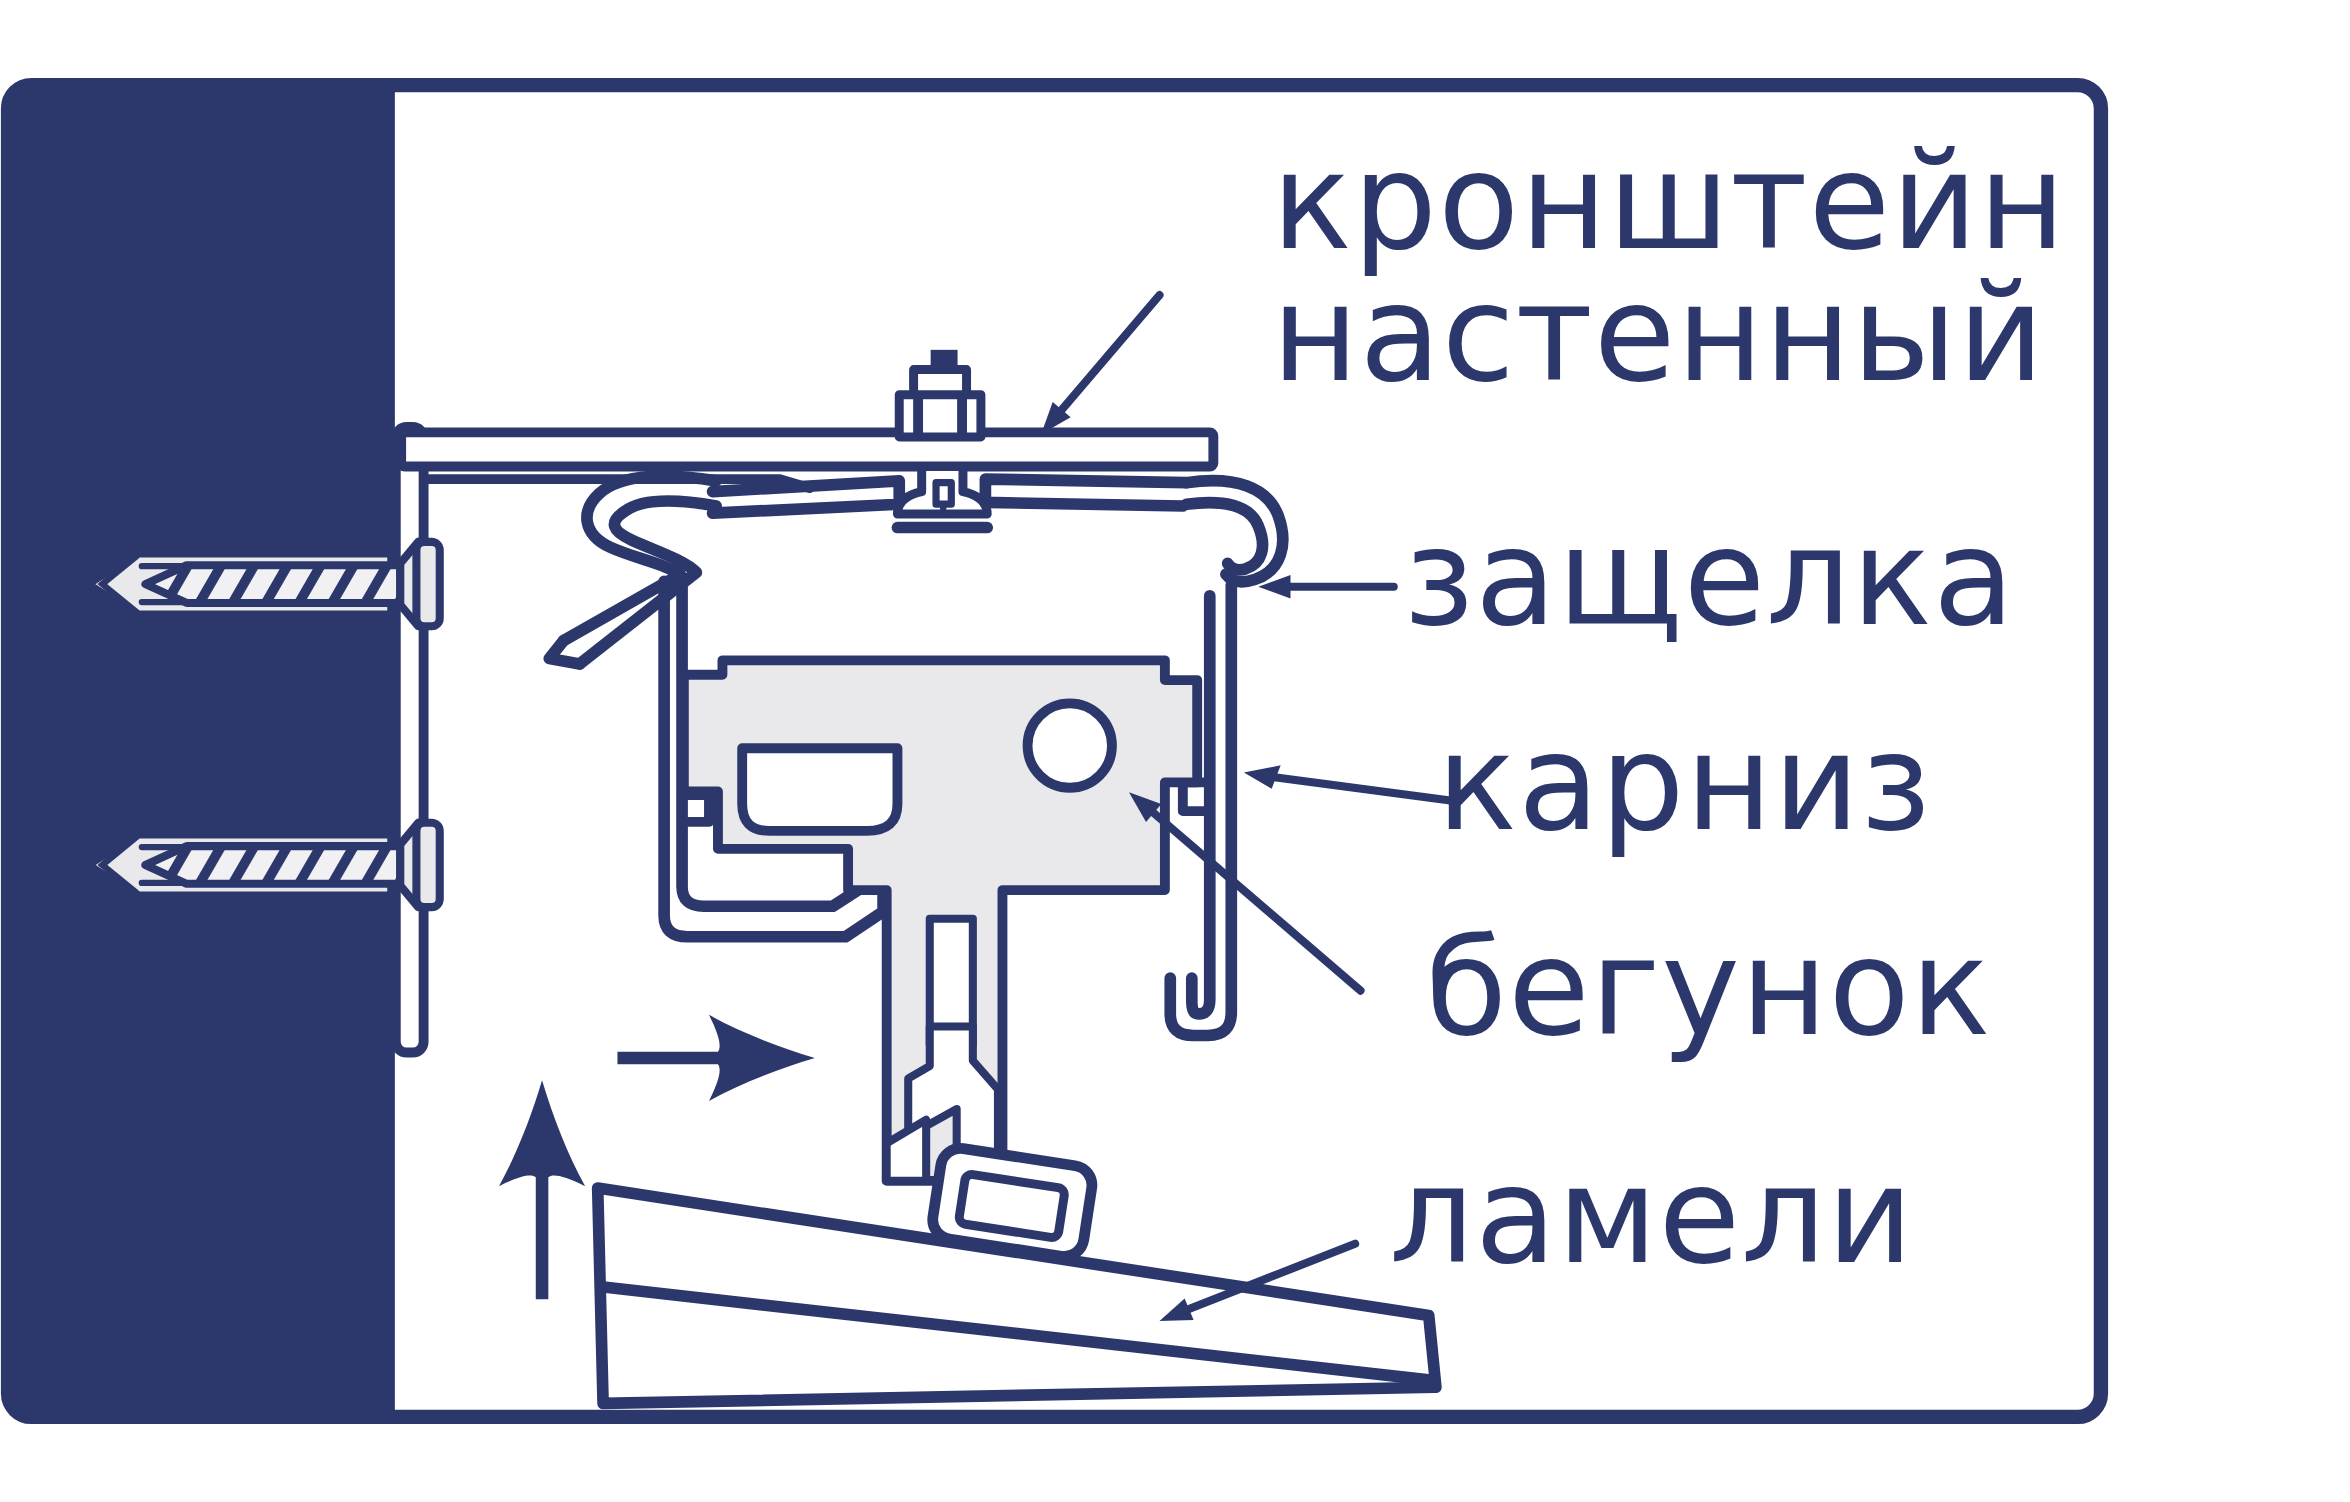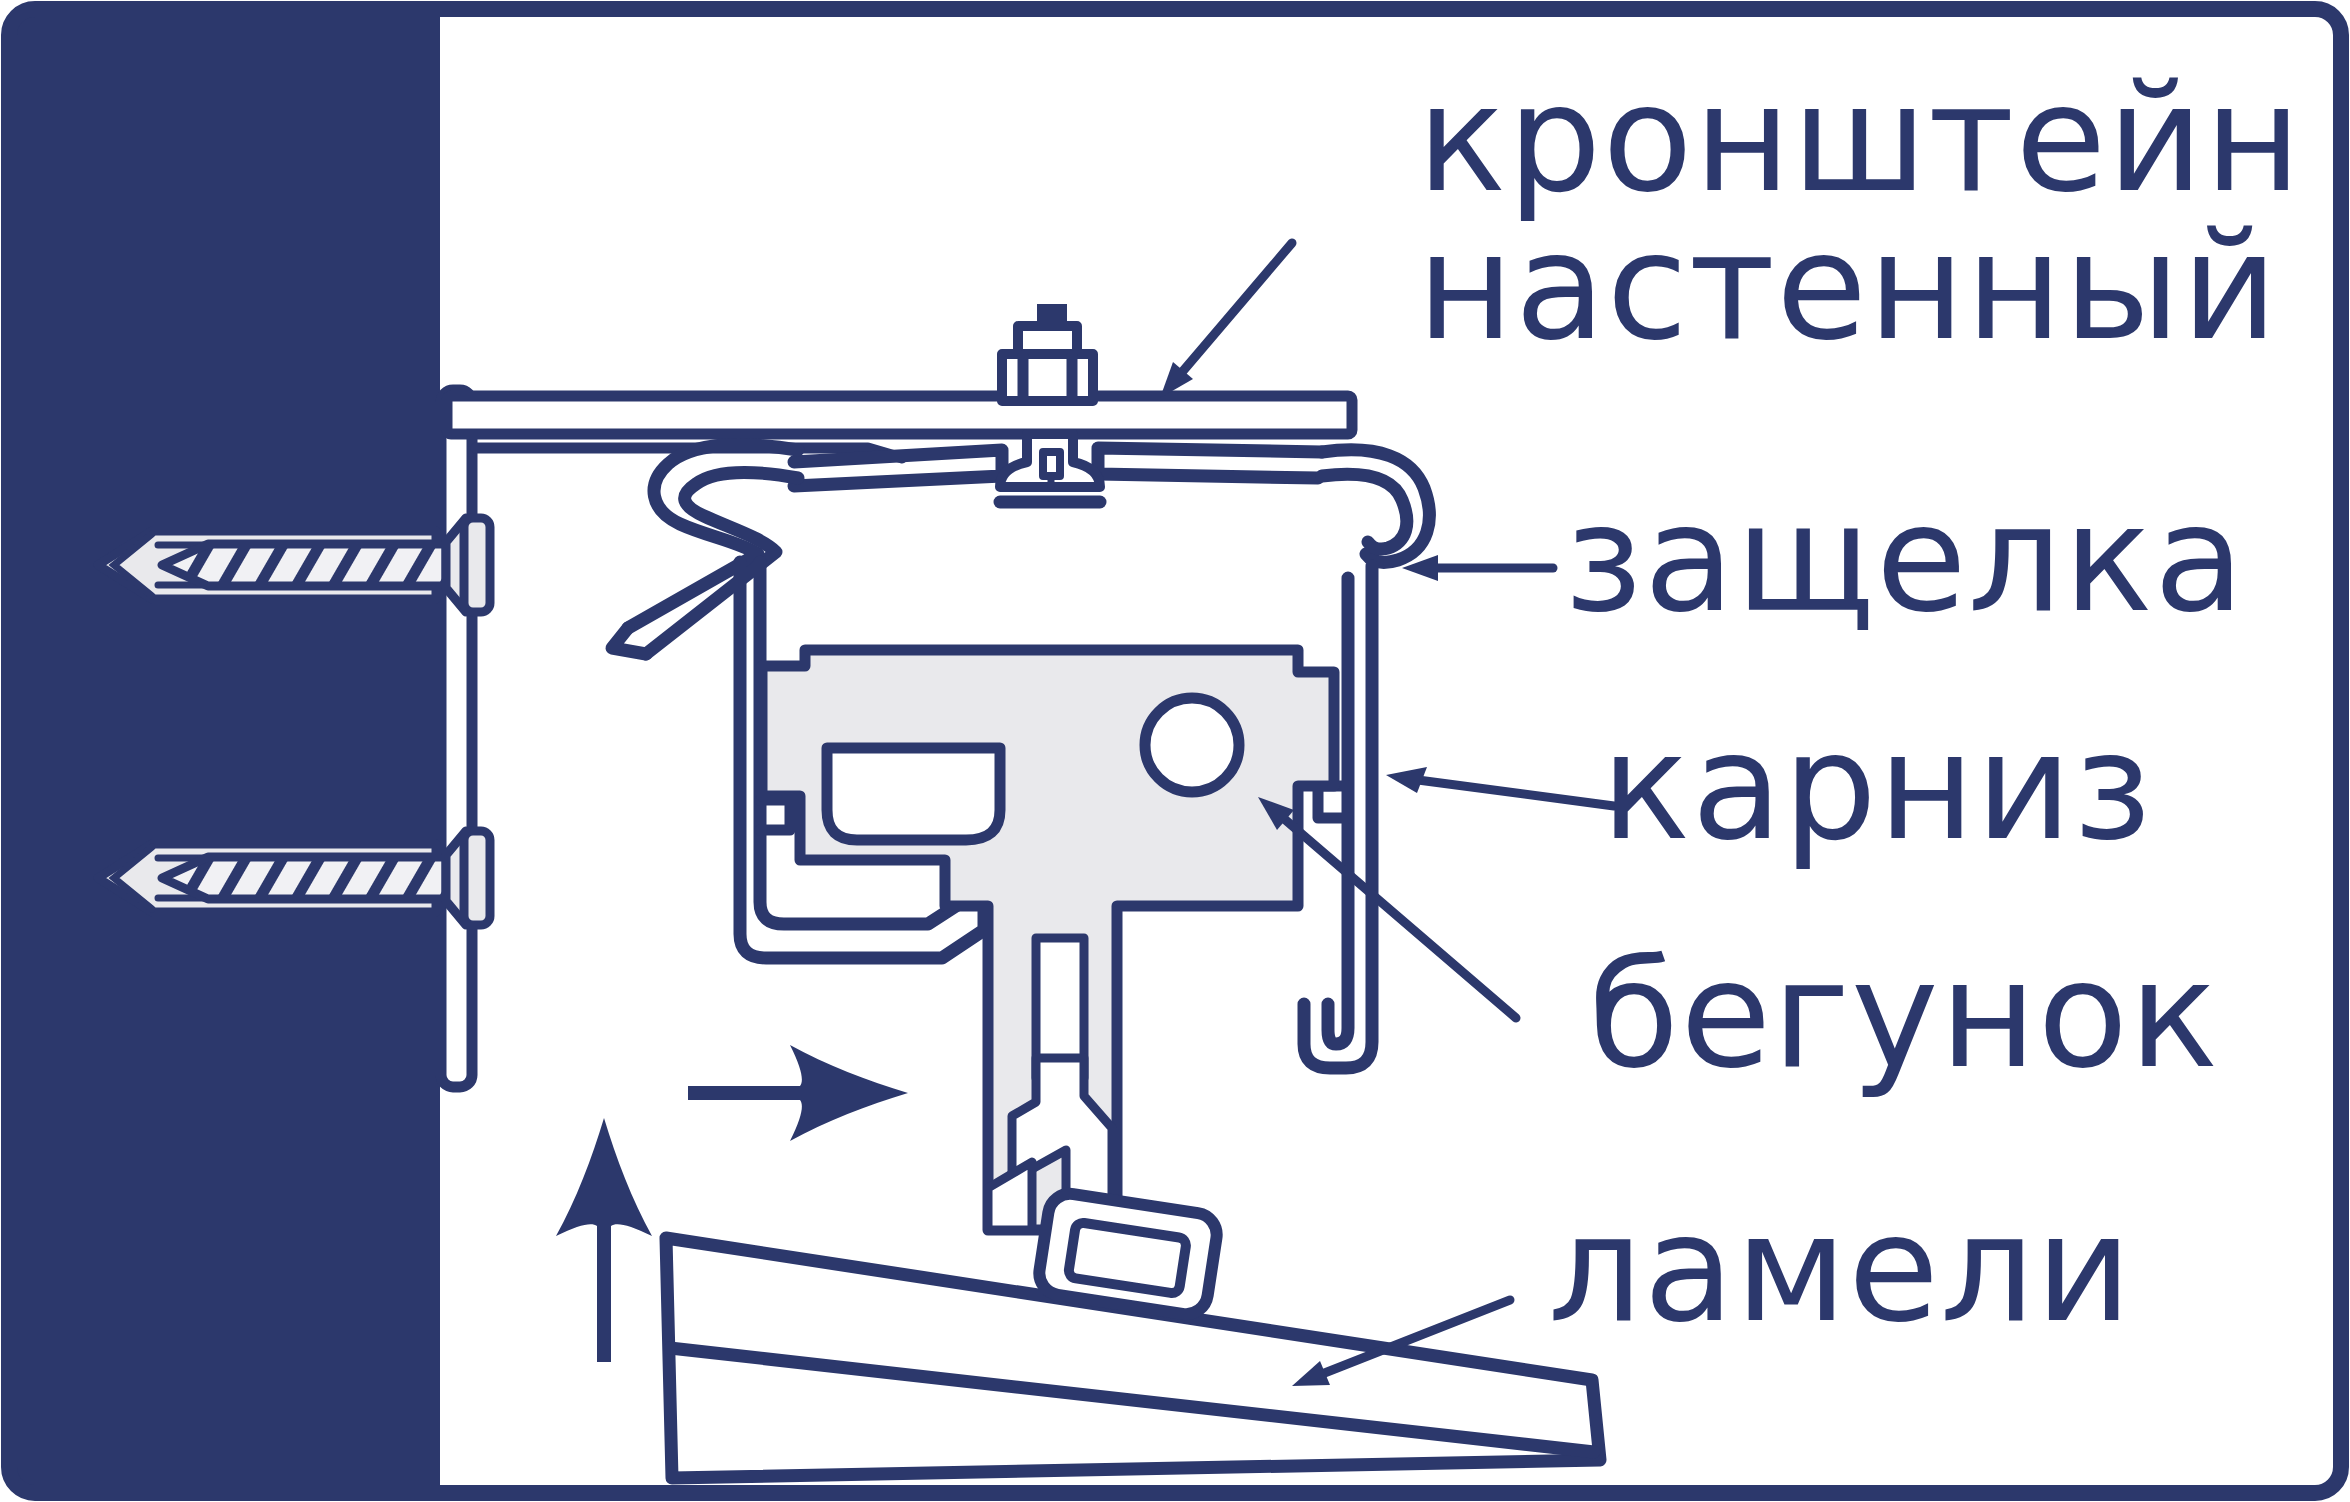--- a/index.html
+++ b/index.html
@@ -1,17 +1,17 @@
 <!DOCTYPE html>
 <html style="--navy: #2c386c; --grey: #e9e9ec; --white: #ffffff;"><head>
 <meta charset="utf-8">
 <style>
   :root { --navy:#2c386c; --grey:#e9e9ec; --white:#ffffff; }
   html,body { margin:0; padding:0; background:#fff; }
-  .stage { width:2350px; height:1502px; position:relative; }
+  .stage { width:2109px; height:1502px; position:relative; }
   svg { display:block; width:100%; height:100%; }
   .ln   { stroke:var(--navy); fill:none; stroke-width:11; stroke-linecap:round; stroke-linejoin:round; }
   .ln13 { stroke:var(--navy); fill:none; stroke-width:13; stroke-linecap:round; stroke-linejoin:round; }
   .thin { stroke:var(--navy); fill:none; stroke-width:7;  stroke-linecap:round; }
   .pw   { fill:var(--white); stroke:var(--navy); stroke-width:11; stroke-linejoin:round; }
   .pg   { fill:var(--grey);  stroke:var(--navy); stroke-width:10; stroke-linejoin:round; }
   .fn   { fill:var(--navy); stroke:none; }
   text.lbl { font-family:"DejaVu Sans","Liberation Sans",sans-serif; font-size:148px; fill:var(--navy); letter-spacing:1px; }
 </style>
 </head>

